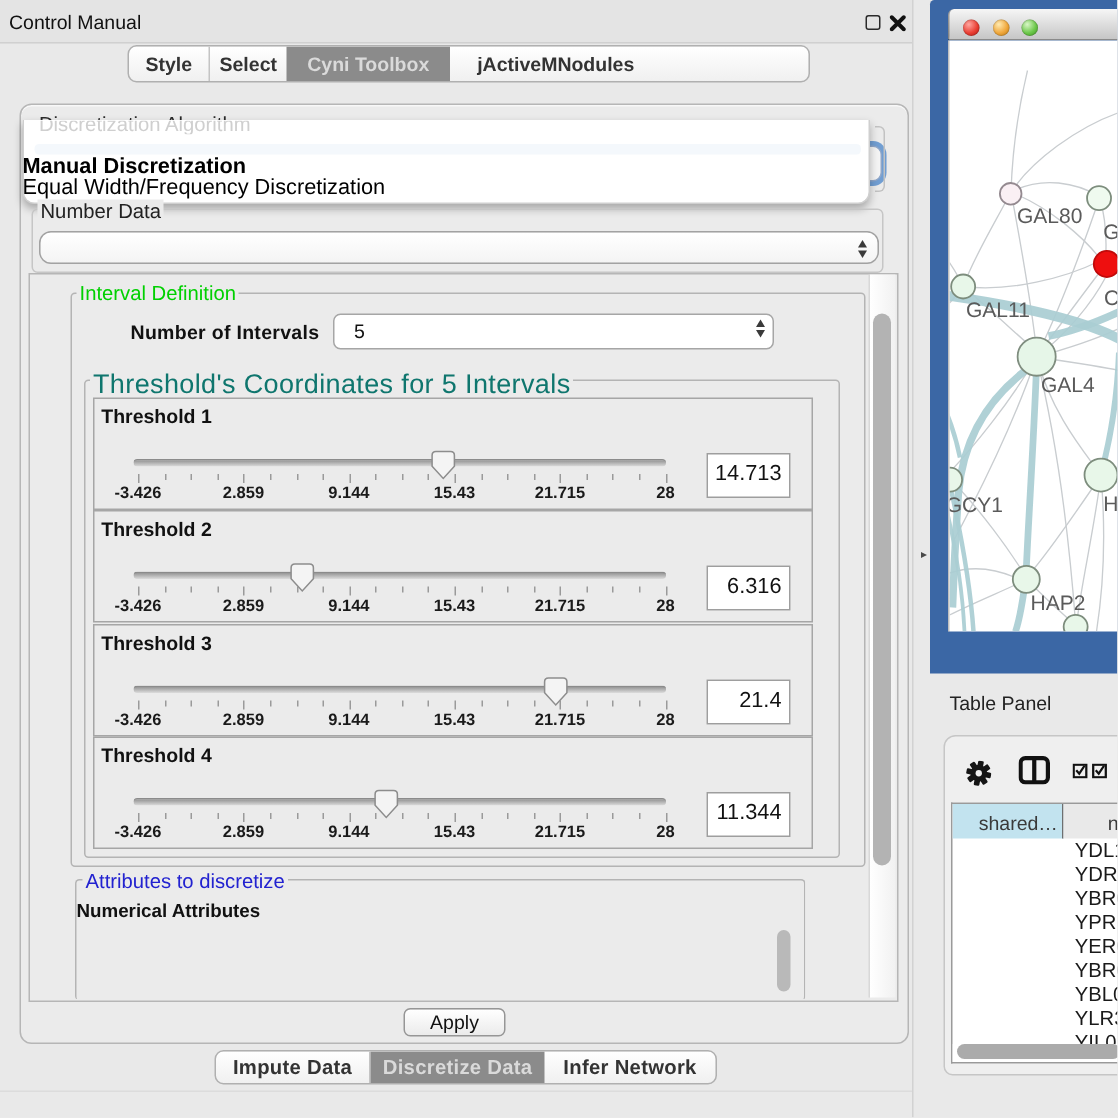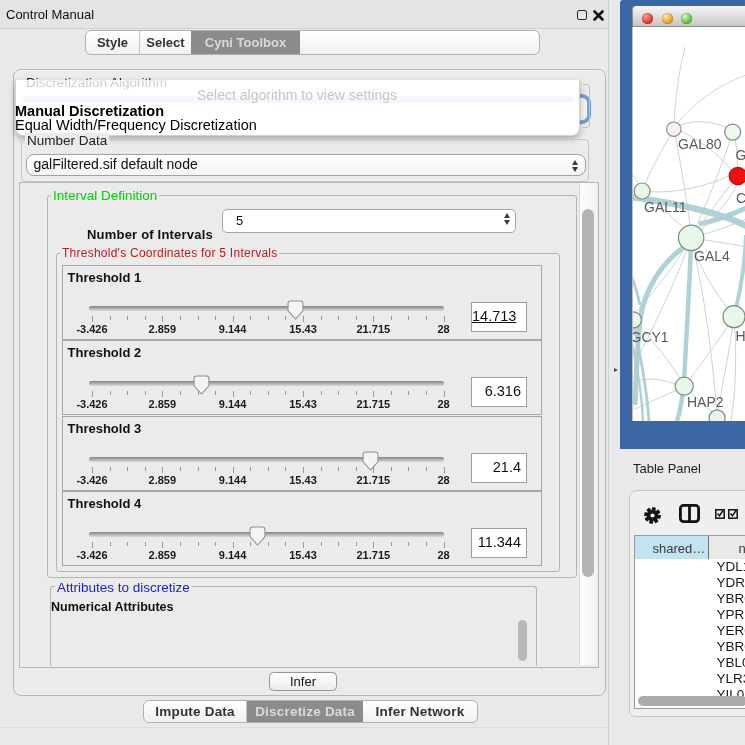--- a/index.html
+++ b/index.html
@@ -17,57 +17,56 @@
 
   <div class="abs" style="left:577px;top:10px;width:8px;height:8px;border:1.6px solid #2b2b2b;border-radius:2px;"></div>
   <svg class="abs" style="left:593px;top:10px;" width="11" height="11" viewBox="0 0 11 11">
     <path d="M1.5,1.5 L9.5,9.5 M9.5,1.5 L1.5,9.5" stroke="#111" stroke-width="2.6" stroke-linecap="round"></path>
   </svg>
 
   <div class="abs" style="left:85px;top:30px;width:455px;height:25px;box-sizing:border-box;background:linear-gradient(#ffffff,#f0f0f0);border:1px solid #b0b0b0;border-radius:6px;overflow:hidden;display:flex;font-size:13px;font-weight:bold;color:#333;">
     <div style="width:53px;display:flex;align-items:center;justify-content:center;border-right:1px solid #c4c4c4;">Style</div>
     <div style="width:51px;display:flex;align-items:center;justify-content:center;">Select</div>
     <div style="width:109px;display:flex;align-items:center;justify-content:center;background:#8b8b8b;color:#dadada;">Cyni Toolbox</div>
+    <div style="width:141px;display:flex;align-items:center;justify-content:center;padding-right:13px;">jActiveMNodules</div>
   </div>
 
   <div class="abs" style="left:13px;top:69px;width:591px;height:625px;background:#ebebeb;border:1px solid #b6b6b6;border-radius:8px;box-shadow:inset 0 1px 0 #f8f8f8;"></div>
 
   <div class="abs" style="left:26px;top:74.5px;font-size:13.5px;color:#2a2a2a;clip-path:inset(0 0 9px 0);">Discretization Algorithm</div>
 
   <div class="abs" style="left:562px;top:97px;width:24px;height:22px;border:1px solid #8fa6c8;border-radius:6px;background:#f4f4f4;box-shadow:0 0 0 3px rgba(92,144,206,0.85);"></div>
   <div class="abs" style="left:583px;top:84px;width:6px;height:42px;border-right:1px solid #c2c2c2;border-top:1px solid #c2c2c2;border-bottom:1px solid #c2c2c2;border-radius:0 4px 4px 0;"></div>
 
   <div class="abs" style="left:15px;top:80px;width:563px;height:55px;background:#ffffff;border:1px solid #cfcfcf;border-top:none;border-radius:0 0 8px 8px;box-shadow:0 3px 6px rgba(0,0,0,0.28);"></div>
   <div class="abs" style="left:23px;top:96px;width:551px;height:7px;background:rgba(205,222,243,0.22);border-radius:3px;"></div>
   <div class="abs" style="left:26px;top:74.5px;font-size:13.5px;color:#cfcfcf;clip-path:inset(6px 0 0 0);">Discretization Algorithm</div>
-  <div class="abs" style="left:21px;top:87px;width:552px;text-align:center;font-size:14px;color:#c6c6c6;">Select algorithm to view settings</div>
   <div class="abs" style="left:15px;top:116.5px;width:560px;font-size:14.5px;color:#000;">Equal Width/Frequency Discretization</div>
   <div class="abs" style="left:15px;top:102.5px;width:560px;font-size:14.5px;font-weight:bold;color:#000;">Manual Discretization</div>
 
   <div class="abs" style="left:21px;top:139px;width:566px;height:41px;border:1px solid #c6c6c6;border-radius:4px;"></div>
   <div class="abs" style="left:25px;top:132.5px;padding:0 2px;background:#ebebeb;font-size:13.5px;color:#222;">Number Data</div>
   <div class="abs" style="left:25.5px;top:153.5px;width:558px;height:20px;background:linear-gradient(#ffffff,#f4f4f4);border:1px solid #a2a2a2;border-radius:8px;"></div>
-  <div class="abs" style="left:33.5px;top:156px;font-size:14px;color:#111;">galFiltered.sif default node</div>
   <div class="abs" style="left:572px;top:159.5px;width:0;height:0;border-left:3.5px solid transparent;border-right:3.5px solid transparent;border-bottom:5px solid #3a3a3a;"></div>
   <div class="abs" style="left:572px;top:166.5px;width:0;height:0;border-left:3.5px solid transparent;border-right:3.5px solid transparent;border-top:5px solid #3a3a3a;"></div>
 
   <div class="abs" style="left:19px;top:182px;width:578px;height:484px;border:1px solid #b6b6b6;background:#ebebeb;"></div>
   <div class="abs" style="left:579px;top:183px;width:17px;height:482px;background:linear-gradient(to right,#ffffff,#f1f1f1);border-left:1px solid #d8d8d8;"></div>
   <div class="abs" style="left:581.5px;top:209px;width:12px;height:368px;background:#b3b3b3;border-radius:6px;"></div>
 
   <div class="abs" style="left:47px;top:195px;width:528px;height:381px;border:1px solid #b4b4b4;border-radius:3px;"></div>
   <div class="abs" style="left:51px;top:188px;padding:0 2px;background:#ebebeb;font-size:13.5px;color:#00d000;">Interval Definition</div>
-  <div class="abs" style="left:87px;top:214px;font-size:13px;font-weight:bold;letter-spacing:0.2px;color:#111;margin-top:13px;">Number of Intervals</div>
+  <div class="abs" style="left:87px;top:214px;font-size:13px;font-weight:bold;letter-spacing:0.2px;color:#111;">Number of Intervals</div>
   <div class="abs" style="left:222px;top:209px;width:292px;height:22px;background:#ffffff;border:1px solid #a6a6a6;border-radius:5px;"></div>
   <div class="abs" style="left:236px;top:213px;font-size:13px;color:#111;">5</div>
   <div class="abs" style="left:504px;top:212.5px;width:0;height:0;border-left:3.5px solid transparent;border-right:3.5px solid transparent;border-bottom:5px solid #3a3a3a;"></div>
   <div class="abs" style="left:504px;top:219.5px;width:0;height:0;border-left:3.5px solid transparent;border-right:3.5px solid transparent;border-top:5px solid #3a3a3a;"></div>
 
   <div class="abs" style="left:56px;top:253px;width:502px;height:317px;border:1px solid #b4b4b4;border-radius:3px;"></div>
-  <div class="abs" style="left:60px;top:246px;padding:0 2px;background:#ebebeb;font-size:12px;letter-spacing:0.25px;color:#b91c1c;">Threshold's Coordinates for 5 Intervals</div>
+  <div class="abs" style="left:60px;top:246px;padding:0 2px;background:#ebebeb;font-size:18px;letter-spacing:0.25px;color:#0f766e;">Threshold's Coordinates for 5 Intervals</div>
 
   <div class="abs" style="left:62px;top:265px;width:478px;height:73px;border:1px solid #a6a6a6;"></div>
   <div class="abs b" style="left:67.5px;top:270px;font-size:13px;color:#111;">Threshold 1</div>
   <div class="abs" style="left:89px;top:306px;width:355px;height:4px;border-radius:2.5px;background:linear-gradient(#969696,#dcdcdc);border-top:1px solid #8b8b8b;"></div>
   <div class="abs" style="left:92.0px;top:316px;width:1px;height:6px;background:#9a9a9a;"></div>
   <div class="abs" style="left:109.6px;top:316px;width:1px;height:4px;background:#9a9a9a;"></div>
   <div class="abs" style="left:127.2px;top:316px;width:1px;height:4px;background:#9a9a9a;"></div>
   <div class="abs" style="left:144.7px;top:316px;width:1px;height:4px;background:#9a9a9a;"></div>
   <div class="abs" style="left:162.3px;top:316px;width:1px;height:6px;background:#9a9a9a;"></div>
   <div class="abs" style="left:179.9px;top:316px;width:1px;height:4px;background:#9a9a9a;"></div>
@@ -88,21 +87,21 @@
   <div class="abs" style="left:443.6px;top:316px;width:1px;height:6px;background:#9a9a9a;"></div>
   <div class="abs b" style="left:62.0px;top:323px;width:60px;text-align:center;font-size:11px;color:#1a1a1a;">-3.426</div>
   <div class="abs b" style="left:132.3px;top:323px;width:60px;text-align:center;font-size:11px;color:#1a1a1a;">2.859</div>
   <div class="abs b" style="left:202.6px;top:323px;width:60px;text-align:center;font-size:11px;color:#1a1a1a;">9.144</div>
   <div class="abs b" style="left:273.0px;top:323px;width:60px;text-align:center;font-size:11px;color:#1a1a1a;">15.43</div>
   <div class="abs b" style="left:343.3px;top:323px;width:60px;text-align:center;font-size:11px;color:#1a1a1a;">21.715</div>
   <div class="abs b" style="left:413.6px;top:323px;width:60px;text-align:center;font-size:11px;color:#1a1a1a;">28</div>
   <svg class="abs" style="left:286.7px;top:300px;" width="17" height="20" viewBox="0 0 16.5 19.5">
       <path d="M1,3.5 Q1,1 3.5,1 L13,1 Q15.5,1 15.5,3.5 L15.5,10.5 L8.25,18.5 L1,10.5 Z" fill="#f4f4f4" stroke="#8d8d8d" stroke-width="1"></path>
     </svg>
-  <div class="abs" style="left:471px;top:302px;width:56px;height:30px;background:#fff;border:1px solid #9e9e9e;font-size:14.5px;color:#111;line-height:26px;text-align:left;padding-right:0;box-sizing:border-box;text-decoration:underline;"><span style="margin-right:5px;">14.713</span></div>
+  <div class="abs" style="left:471px;top:302px;width:56px;height:30px;background:#fff;border:1px solid #9e9e9e;font-size:14.5px;color:#111;line-height:26px;text-align:right;padding-right:0;box-sizing:border-box;"><span style="margin-right:5px;">14.713</span></div>
 
   <div class="abs" style="left:62px;top:340px;width:478px;height:73px;border:1px solid #a6a6a6;"></div>
   <div class="abs b" style="left:67.5px;top:345px;font-size:13px;color:#111;">Threshold 2</div>
   <div class="abs" style="left:89px;top:381px;width:355px;height:4px;border-radius:2.5px;background:linear-gradient(#969696,#dcdcdc);border-top:1px solid #8b8b8b;"></div>
   <div class="abs" style="left:92.0px;top:391px;width:1px;height:6px;background:#9a9a9a;"></div>
   <div class="abs" style="left:109.6px;top:391px;width:1px;height:4px;background:#9a9a9a;"></div>
   <div class="abs" style="left:127.2px;top:391px;width:1px;height:4px;background:#9a9a9a;"></div>
   <div class="abs" style="left:144.7px;top:391px;width:1px;height:4px;background:#9a9a9a;"></div>
   <div class="abs" style="left:162.3px;top:391px;width:1px;height:6px;background:#9a9a9a;"></div>
   <div class="abs" style="left:179.9px;top:391px;width:1px;height:4px;background:#9a9a9a;"></div>
@@ -200,21 +199,21 @@
   <svg class="abs" style="left:249.0px;top:526px;" width="17" height="20" viewBox="0 0 16.5 19.5">
       <path d="M1,3.5 Q1,1 3.5,1 L13,1 Q15.5,1 15.5,3.5 L15.5,10.5 L8.25,18.5 L1,10.5 Z" fill="#f4f4f4" stroke="#8d8d8d" stroke-width="1"></path>
     </svg>
   <div class="abs" style="left:471px;top:528px;width:56px;height:30px;background:#fff;border:1px solid #9e9e9e;font-size:14.5px;color:#111;line-height:26px;text-align:right;padding-right:0;box-sizing:border-box;"><span style="margin-right:5px;">11.344</span></div>
 
   <div class="abs" style="left:50px;top:586px;width:485px;height:80px;border:1px solid #b4b4b4;border-radius:3px;border-bottom:none;clip-path:inset(0 0 1px 0);"></div>
   <div class="abs" style="left:55px;top:580px;padding:0 2px;background:#ebebeb;font-size:13.5px;color:#2222d0;">Attributes to discretize</div>
   <div class="abs b" style="left:51px;top:600px;font-size:12.5px;color:#111;">Numerical Attributes</div>
   <div class="abs" style="left:518px;top:620px;width:9px;height:41px;background:#b9b9b9;border-radius:4.5px;"></div>
 
-  <div class="abs" style="left:269px;top:672px;width:68px;height:19px;background:linear-gradient(#ffffff,#ebebeb);border:1px solid #969696;border-radius:4.5px;font-size:13px;color:#111;text-align:center;line-height:18px;box-sizing:border-box;">Infer</div>
+  <div class="abs" style="left:269px;top:672px;width:68px;height:19px;background:linear-gradient(#ffffff,#ebebeb);border:1px solid #969696;border-radius:4.5px;font-size:13px;color:#111;text-align:center;line-height:18px;box-sizing:border-box;">Apply</div>
 
   <div class="abs" style="left:143px;top:700px;width:335px;height:23px;background:linear-gradient(#ffffff,#f0f0f0);border:1px solid #b0b0b0;border-radius:6px;overflow:hidden;display:flex;font-size:13.5px;font-weight:bold;letter-spacing:0.2px;color:#333;box-sizing:border-box;">
     <div style="width:103px;display:flex;align-items:center;justify-content:center;border-right:1px solid #c4c4c4;">Impute Data</div>
     <div style="width:117px;display:flex;align-items:center;justify-content:center;background:#8b8b8b;color:#dadada;">Discretize Data</div>
     <div style="width:115px;display:flex;align-items:center;justify-content:center;">Infer Network</div>
   </div>
   <div class="abs" style="left:0;top:727px;width:608px;height:1px;background:#dcdcdc;"></div>
   <div class="abs" style="left:608px;top:0;width:1px;height:745px;background:#d2d2d2;"></div>
   <div class="abs" style="left:614px;top:368px;width:0;height:0;border-top:2.5px solid transparent;border-bottom:2.5px solid transparent;border-left:4px solid #4a4a4a;"></div>
 

